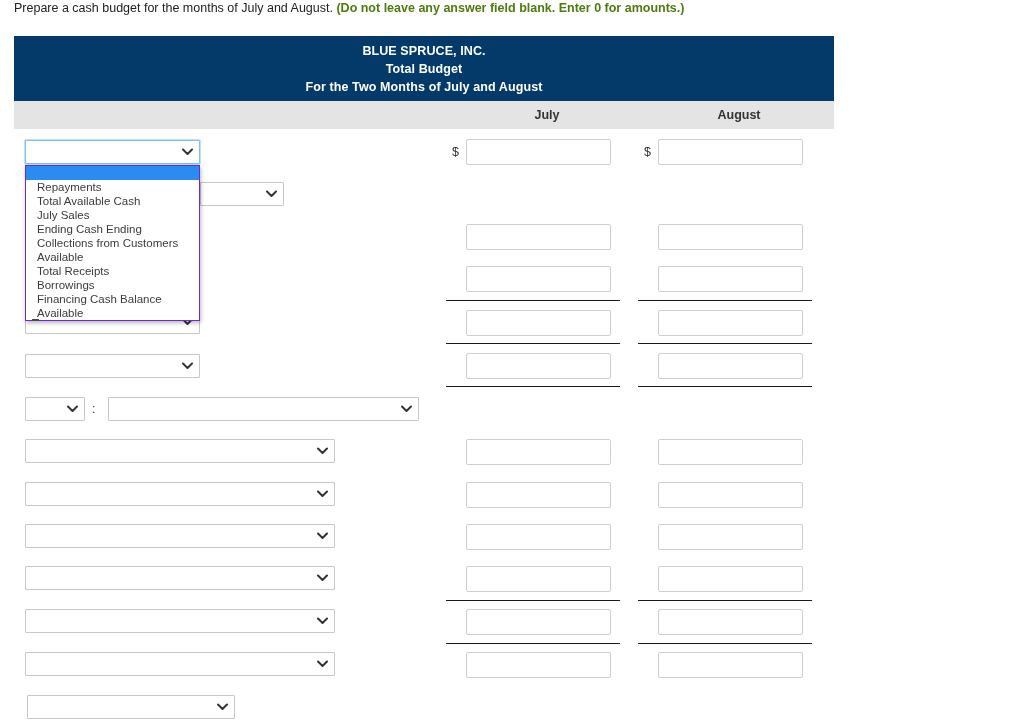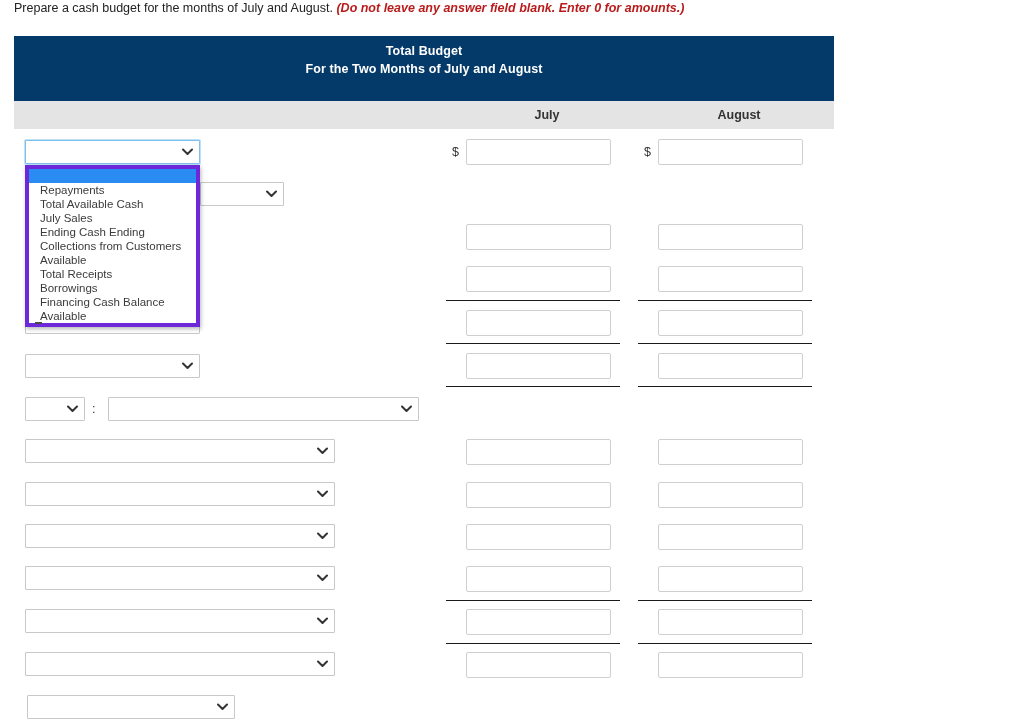--- a/index.html
+++ b/index.html
@@ -15,22 +15,21 @@
 
   
   .instruction {
     position: absolute;
     left: 14px; top: 1px;
     font-size: 12.5px;
     color: #222222;
     white-space: nowrap;
   }
   .instruction .note {
-    color: #b91c1c;
-    font-style: italic;
+    color: #4d7c0f;
     font-weight: bold;
   }
 
   
   .title-band {
     position: absolute;
     left: 14px; top: 36px;
     width: 820px; height: 65px;
     background: #033a69;
     color: #ffffff;
@@ -117,21 +116,21 @@
     font-size: 12.5px;
     color: #333333;
   }
 
   
   .popup {
     position: absolute;
     left: 25px; top: 165px;
     width: 175px;
     background: #ffffff;
-    border: 4px solid #6d28d9;
+    border: 1px solid #6d28d9;
     box-shadow: 1px 2px 4px rgba(0,0,0,0.28);
     z-index: 50;
     padding: 0;
   }
   .popup .opt {
     font-size: 11.5px;
     line-height: 14px;
     height: 14px;
     padding: 0 4px 0 11px;
     color: #3b3b3b;
@@ -153,20 +152,21 @@
 </head>
 <body>
 
 <div class="page">
 
   <div class="instruction">
     <span>Prepare a cash budget for the months of July and August. </span><span class="note">(Do not leave any answer field blank. Enter 0 for amounts.)</span>
   </div>
 
   <div class="title-band">
+    <div class="line">BLUE SPRUCE, INC.</div>
     <div class="line">Total Budget</div>
     <div class="line">For the Two Months of July and August</div>
   </div>
 
   <div class="col-head-band">
     <div class="colname c-july">July</div>
     <div class="colname c-august">August</div>
   </div>
 
   <div class="sel focused" style="left:25px; top:140px; width:175px;">

